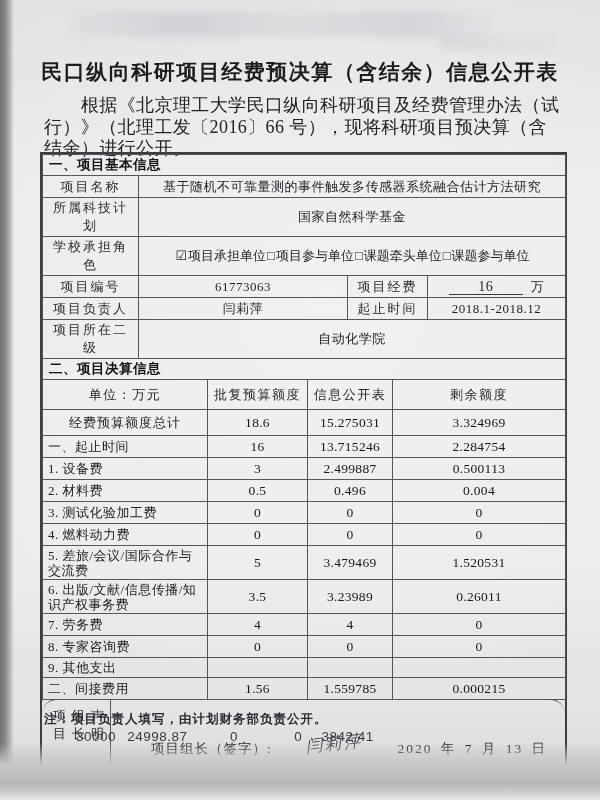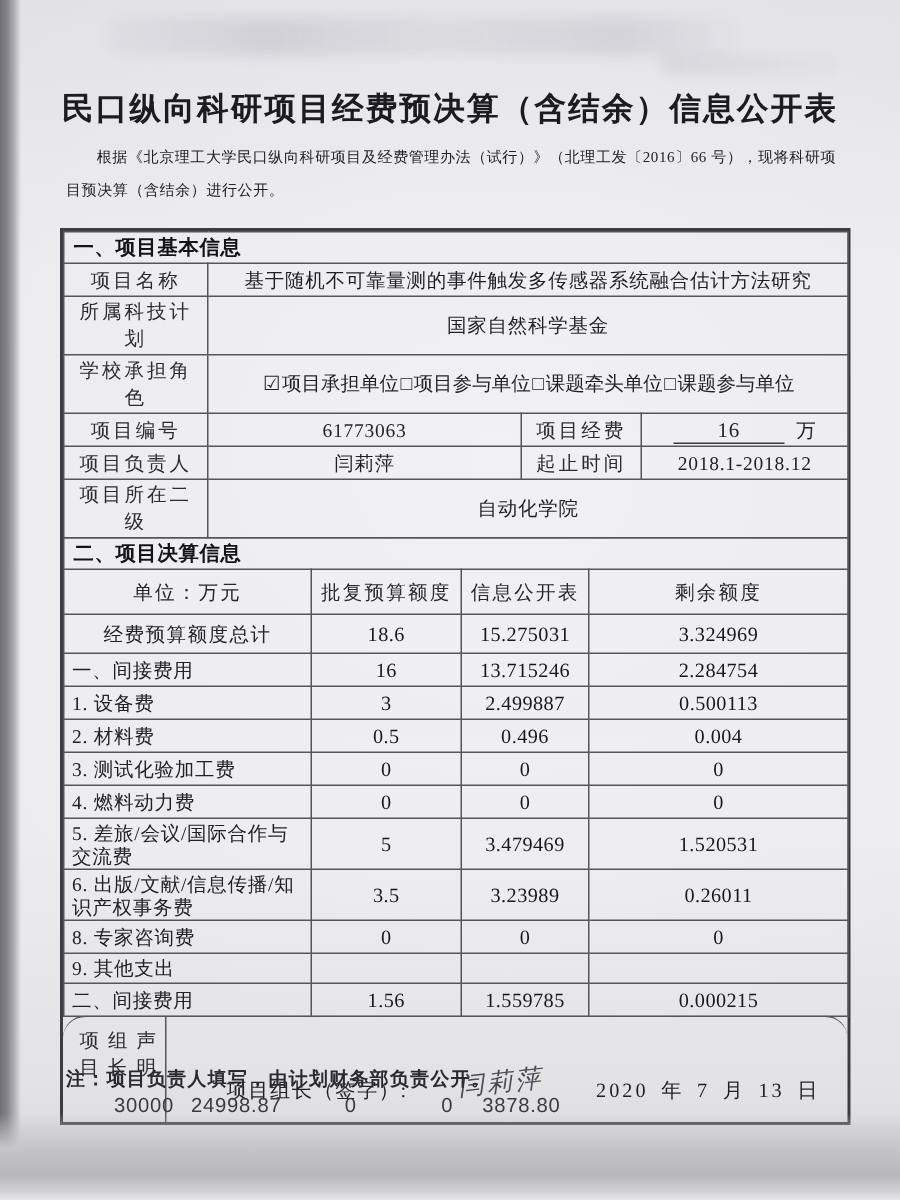--- a/index.html
+++ b/index.html
@@ -34,21 +34,21 @@
     top:36px;left:440px;width:120px;height:14px;
     background:linear-gradient(90deg,rgba(135,135,150,0.14),rgba(135,135,150,0.04));
   }
   .title{
     position:absolute;top:58px;left:20px;width:560px;
     font-size:21px;font-weight:700;text-align:center;
     letter-spacing:1.5px;color:#1b1b20;
   }
   .intro{
     position:absolute;top:95px;left:44px;width:518px;margin:0;
-    font-size:10px;line-height:21.5px;letter-spacing:0.4px;
+    font-size:18px;line-height:21.5px;letter-spacing:0.4px;
     text-indent:2.05em;color:#222227;
   }
   .form{
     position:absolute;top:152px;left:40px;width:523px;
     border:2px solid #3c3c42;
   }
   table.t{border-collapse:collapse;table-layout:fixed;width:523px;}
   .form > table + table, .form > .decl{margin-top:-1px;border-radius:15px;}
   table.t td{
     border:1px solid #55555c;
@@ -191,21 +191,21 @@
         <td class="bh">信息公开表</td>
         <td class="bh">剩余额度</td>
       </tr>
       <tr class="first">
         <td class="bctr">经费预算额度总计</td>
         <td class="num">18.6</td>
         <td class="num">15.275031</td>
         <td class="num">3.324969</td>
       </tr>
       <tr>
-        <td class="blbl">一、间接费用</td>
+        <td class="blbl">一、起止时间</td>
         <td class="num">16</td>
         <td class="num">13.715246</td>
         <td class="num">2.284754</td>
       </tr>
       <tr>
         <td class="blbl">1. 设备费</td>
         <td class="num">3</td>
         <td class="num">2.499887</td>
         <td class="num">0.500113</td>
       </tr>
@@ -231,20 +231,26 @@
         <td class="blbl">5. 差旅/会议/国际合作与交流费</td>
         <td class="num">5</td>
         <td class="num">3.479469</td>
         <td class="num">1.520531</td>
       </tr>
       <tr class="tall">
         <td class="blbl">6. 出版/文献/信息传播/知识产权事务费</td>
         <td class="num">3.5</td>
         <td class="num">3.23989</td>
         <td class="num">0.26011</td>
+      </tr>
+      <tr>
+        <td class="blbl">7. 劳务费</td>
+        <td class="num">4</td>
+        <td class="num">4</td>
+        <td class="num">0</td>
       </tr>
       <tr>
         <td class="blbl">8. 专家咨询费</td>
         <td class="num">0</td>
         <td class="num">0</td>
         <td class="num">0</td>
       </tr>
       <tr class="short">
         <td class="blbl">9. 其他支出</td>
         <td class="num"></td>
@@ -276,17 +282,17 @@
     </div>
   </div>
 
   <p class="note">注：项目负责人填写，由计划财务部负责公开。</p>
 
   <div class="figures">
     <span class="g1">30000</span>
     <span class="g2">24998.87</span>
     <span class="g3">0</span>
     <span class="g4">0</span>
-    <span>3878.80</span>
+    <span>3842.41</span>
   </div>
 
   <div class="bottom-shade"></div>
 </div>
 
 </body></html>

